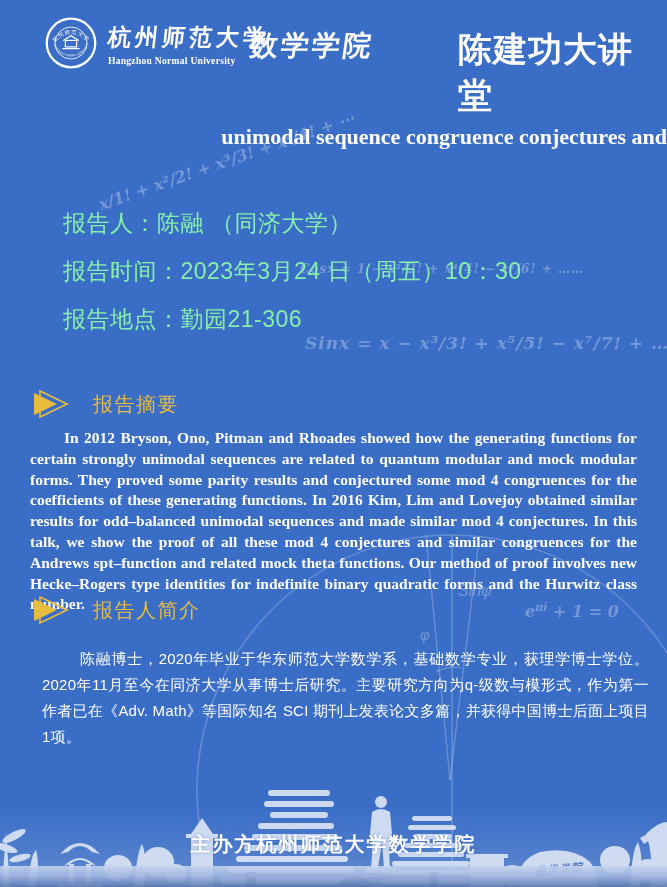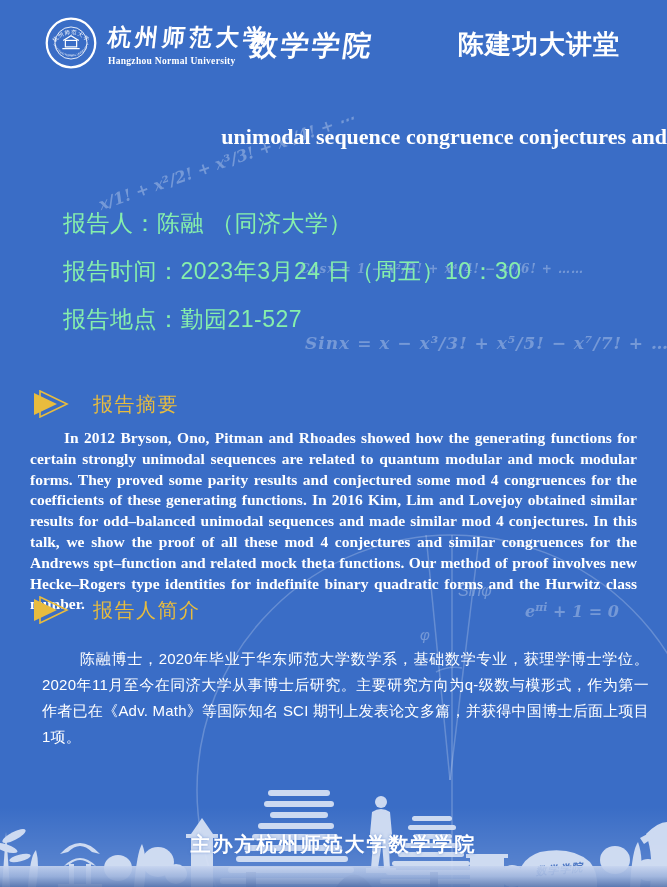--- a/index.html
+++ b/index.html
@@ -31,21 +31,21 @@
     font-size:9.5px; font-weight:bold; letter-spacing:0.3px; margin-top:3px;
     font-family:"Liberation Serif",serif;
   }
   .school-cn{
     position:absolute; left:250px; top:27px; color:#fff; z-index:3;
     font-size:28px; font-weight:bold; letter-spacing:3px;
     font-family:"DejaVu Serif",serif; transform:skewX(-8deg);
   }
   .series{
     position:absolute; left:458px; top:27px; color:#fff; z-index:3;
-    font-size:26px; font-weight:bold; letter-spacing:1px;
+    font-size:34px; font-weight:bold; letter-spacing:1px;
     font-family:"Liberation Serif","DejaVu Serif",serif;
   }
   
   .talk-title{
     position:absolute; left:0; right:0; top:122px; text-align:right;
     color:#fff; font-family:"Liberation Serif","DejaVu Serif",serif;
     font-weight:bold; font-size:22px; line-height:30px; z-index:3;
   }
   
   .info{position:absolute; left:63px; top:209px; color:#86efac; z-index:3;}
@@ -128,21 +128,21 @@
   <div class="school-cn">数学学院</div>
   <div class="series">陈建功大讲堂</div>
 
   <div class="talk-title">
     <div>unimodal sequence congruence conjectures and</div>
   </div>
 
   <div class="info">
     <div class="info-line">报告人：陈融 （同济大学）</div>
     <div class="info-line">报告时间：2023年3月24 日（周五）10：30</div>
-    <div class="info-line">报告地点：勤园21-527</div>
+    <div class="info-line">报告地点：勤园21-306</div>
   </div>
 
   <div class="section-head abstract-head">
     <svg class="tri-icon" viewBox="0 0 36 28">
       <polygon points="1,3 24,14 1,25" fill="#e8bc3e"></polygon>
       <polygon points="7,1 34,14 7,27" fill="none" stroke="#e8bc3e" stroke-width="1.6"></polygon>
     </svg>
     <span class="section-label">报告摘要</span>
   </div>
   <p class="abstract-text">In 2012 Bryson, Ono, Pitman and Rhoades showed how the generating functions for certain strongly unimodal sequences are related to quantum modular and mock modular forms. They proved some parity results and conjectured some mod 4 congruences for the coefficients of these generating functions. In 2016 Kim, Lim and Lovejoy obtained similar results for odd–balanced unimodal sequences and made similar mod 4 conjectures. In this talk, we show the proof of all these mod 4 conjectures and similar congruences for the Andrews spt–function and related mock theta functions. Our method of proof involves new Hecke–Rogers type identities for indefinite binary quadratic forms and the Hurwitz class number.</p>

